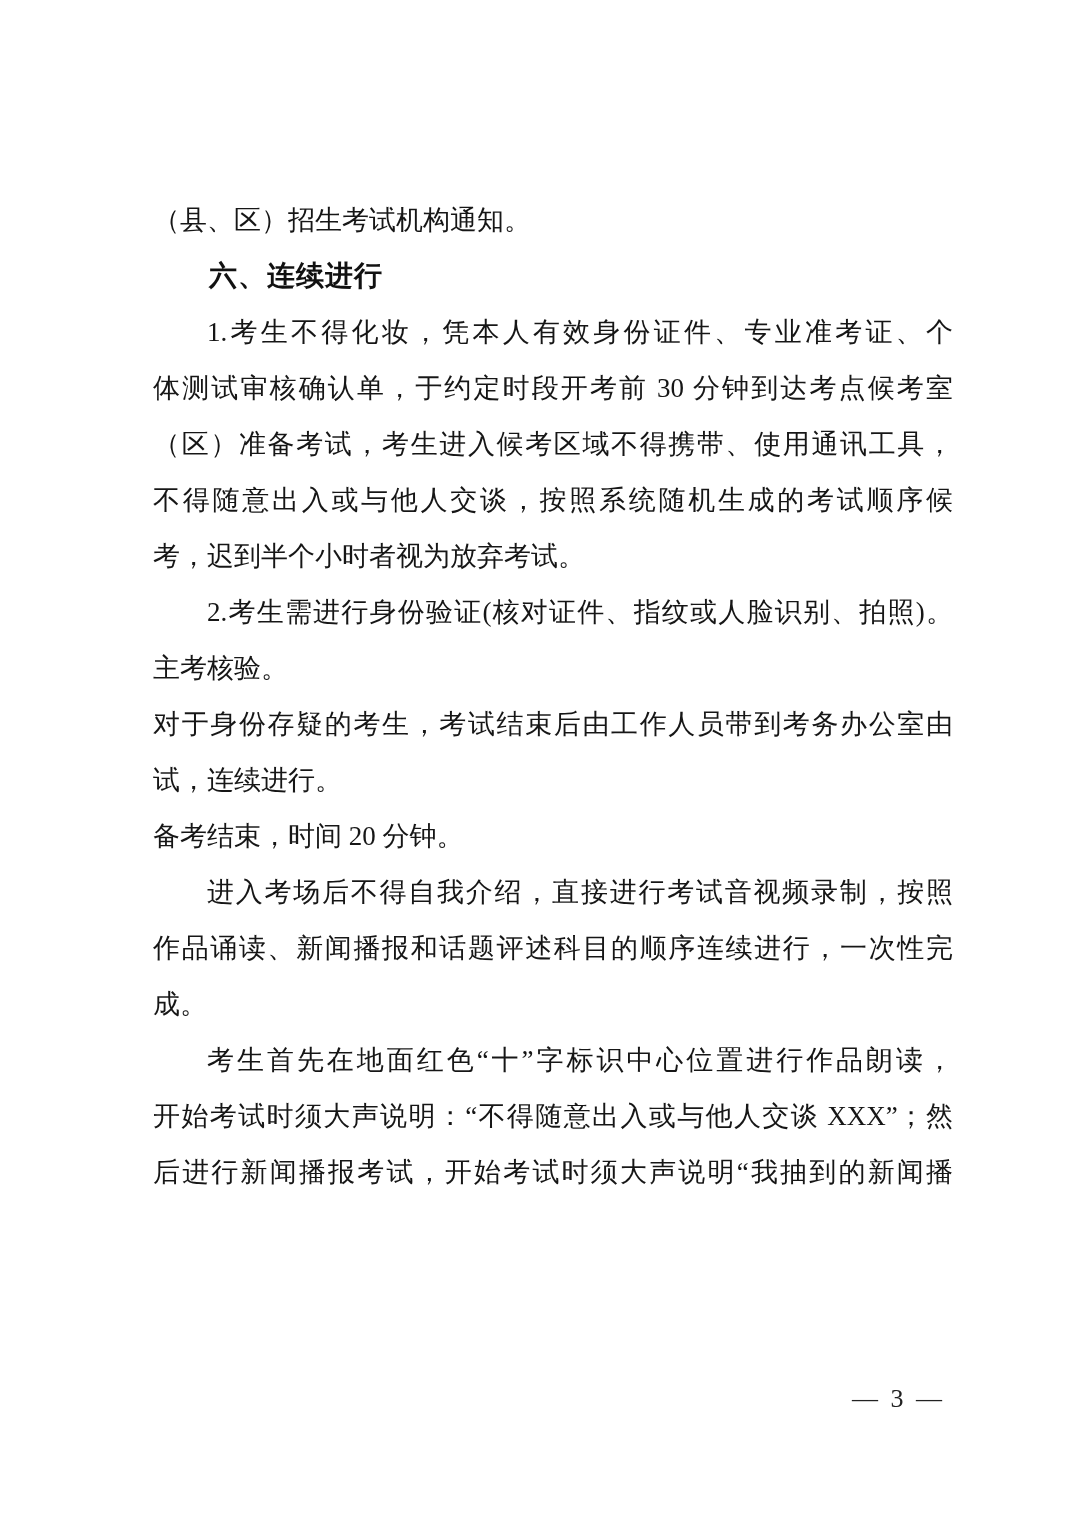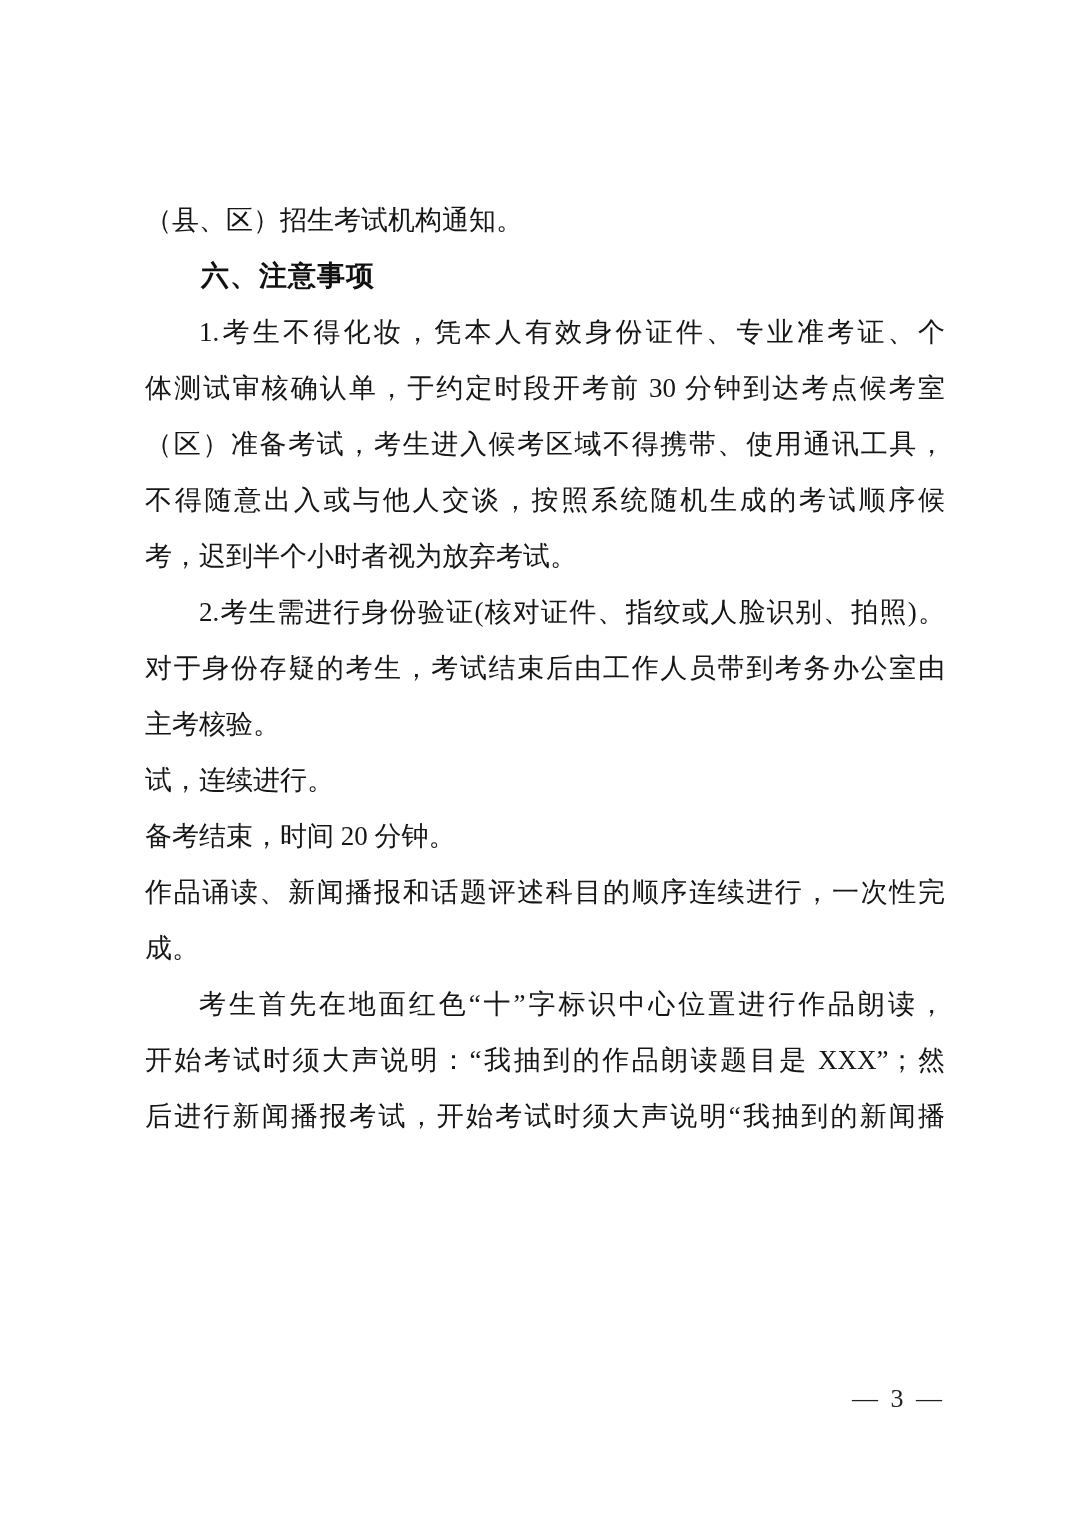--- a/index.html
+++ b/index.html
@@ -6,21 +6,21 @@
   .page {
     position: relative;
     width: 1080px;
     height: 1527px;
     background: #ffffff;
     margin: 0 auto;
     overflow: hidden;
   }
   .doc-body {
     position: absolute;
-    left: 145px;
+    left: 153px;
     top: 192px;
     width: 800px;
   }
   .line {
     font-family: "Liberation Serif", "DejaVu Serif", serif;
     font-size: 27px;
     line-height: 56px;
     height: 56px;
     color: #161616;
     text-align: left;
@@ -49,31 +49,32 @@
     letter-spacing: 3px;
     color: #222222;
   }
 </style>
 </head>
 <body>
 
 <div class="page">
   <div class="doc-body">
       <div class="line">（县、区）招生考试机构通知。</div>
-      <div class="line heading indent">六、注意事项</div>
+      <div class="line heading indent">六、连续进行</div>
       <div class="line indent justify">1.考生不得化妆，凭本人有效身份证件、专业准考证、个</div>
       <div class="line justify">体测试审核确认单，于约定时段开考前 30 分钟到达考点候考室</div>
       <div class="line justify">（区）准备考试，考生进入候考区域不得携带、使用通讯工具，</div>
       <div class="line justify">不得随意出入或与他人交谈，按照系统随机生成的考试顺序候</div>
       <div class="line">考，迟到半个小时者视为放弃考试。</div>
       <div class="line indent justify">2.考生需进行身份验证(核对证件、指纹或人脸识别、拍照)。</div>
+      <div class="line">主考核验。</div>
       <div class="line justify">对于身份存疑的考生，考试结束后由工作人员带到考务办公室由</div>
-      <div class="line">主考核验。</div>
       <div class="line">试，连续进行。</div>
       <div class="line">备考结束，时间 20 分钟。</div>
+      <div class="line indent justify">进入考场后不得自我介绍，直接进行考试音视频录制，按照</div>
       <div class="line justify">作品诵读、新闻播报和话题评述科目的顺序连续进行，一次性完</div>
       <div class="line">成。</div>
       <div class="line indent justify">考生首先在地面红色“十”字标识中心位置进行作品朗读，</div>
-      <div class="line justify">开始考试时须大声说明：“我抽到的作品朗读题目是 XXX”；然</div>
+      <div class="line justify">开始考试时须大声说明：“不得随意出入或与他人交谈 XXX”；然</div>
       <div class="line justify">后进行新闻播报考试，开始考试时须大声说明“我抽到的新闻播</div>
     </div>
   <div class="page-number">— 3 —</div>
 </div>
 
 </body></html>

